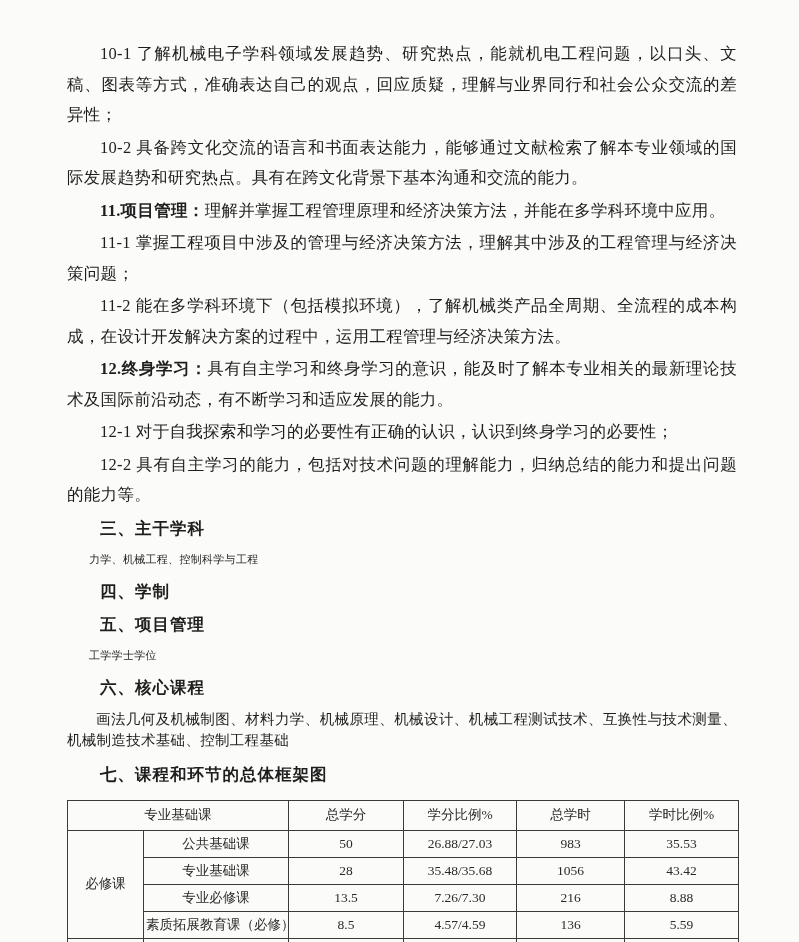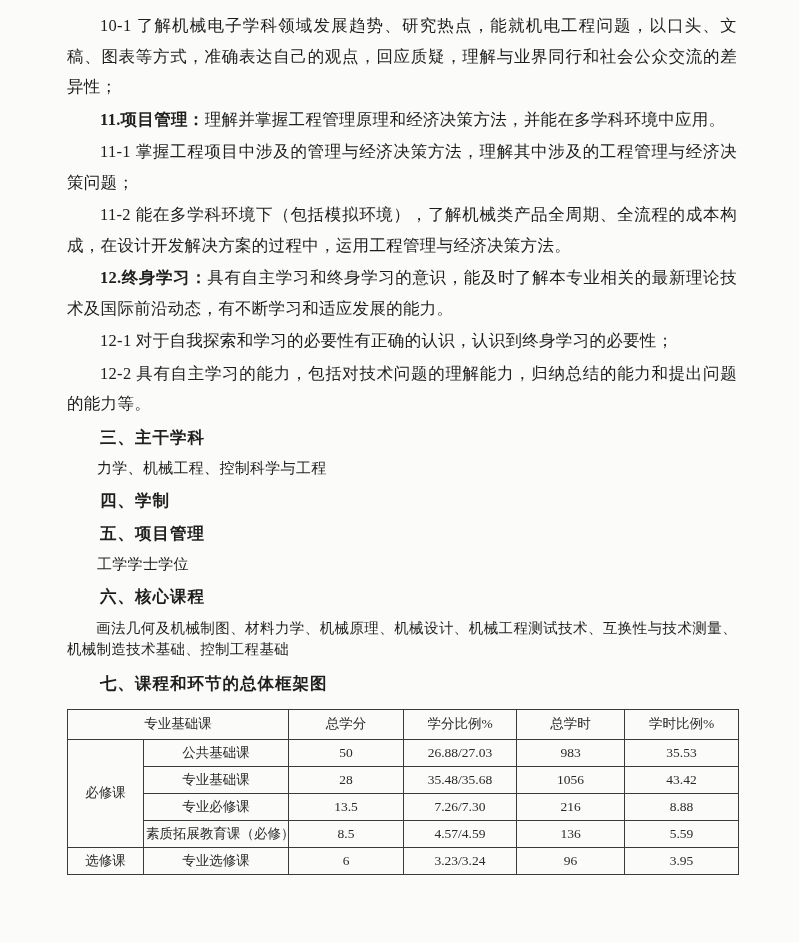--- a/index.html
+++ b/index.html
@@ -7,41 +7,42 @@
   body {
     width: 799px; height: 942px;
     background: #fbfbf9;
     overflow: hidden;
     font-family: "Liberation Serif", "DejaVu Serif", serif;
     color: #1e1e1e;
   }
   .page {
     width: 799px; height: 790px;
     padding: 11px 62px 0 67px;
+    margin-top: 28px;
   }
   .para {
     font-size: 16.5px;
     line-height: 30.5px;
     margin: 0 0 2px 0;
     text-indent: 2em;
     text-align: justify;
     letter-spacing: 0.3px;
   }
   .para b { font-weight: bold; }
   .sec-h {
     font-size: 16.5px;
     font-weight: bold;
     line-height: 30px;
     margin: 3px 0 0 0;
     text-indent: 2em;
     letter-spacing: 1px;
   }
   .sec-h.last { margin-top: 8px; }
   .sec-b {
-    font-size: 15px;
+    font-size: 11px;
     line-height: 30px;
     margin: 0;
     text-indent: 2em;
     text-align: justify;
     letter-spacing: 0.3px;
   }
   .sec-b.multi {
     font-size: 14.5px;
     line-height: 21.5px;
     margin-top: 6px;
@@ -66,20 +67,21 @@
   table.frame thead tr { height: 30px; }
   table.frame tbody tr { height: 27px; }
 </style>
 </head>
 <body>
 
 <div class="page">
 
   <p class="para"><span>10-1 了解机械电子学科领域发展趋势、研究热点，能就机电工程问题，以口头、文稿、图表等方式，准确表达自己的观点，回应质疑，理解与业界同行和社会公众交流的差异性；</span></p>
 
+  <p class="para"><span>10-2 具备跨文化交流的语言和书面表达能力，能够通过文献检索了解本专业领域的国际发展趋势和研究热点。具有在跨文化背景下基本沟通和交流的能力。</span></p>
 
   <p class="para"><b>11.项目管理：</b><span>理解并掌握工程管理原理和经济决策方法，并能在多学科环境中应用。</span></p>
 
   <p class="para"><span>11-1 掌握工程项目中涉及的管理与经济决策方法，理解其中涉及的工程管理与经济决策问题；</span></p>
 
   <p class="para"><span>11-2 能在多学科环境下（包括模拟环境），了解机械类产品全周期、全流程的成本构成，在设计开发解决方案的过程中，运用工程管理与经济决策方法。</span></p>
 
   <p class="para"><b>12.终身学习：</b><span>具有自主学习和终身学习的意识，能及时了解本专业相关的最新理论技术及国际前沿动态，有不断学习和适应发展的能力。</span></p>
 
   <p class="para"><span>12-1 对于自我探索和学习的必要性有正确的认识，认识到终身学习的必要性；</span></p>

